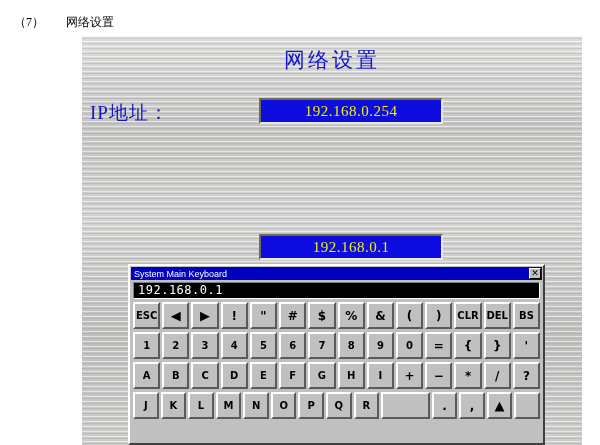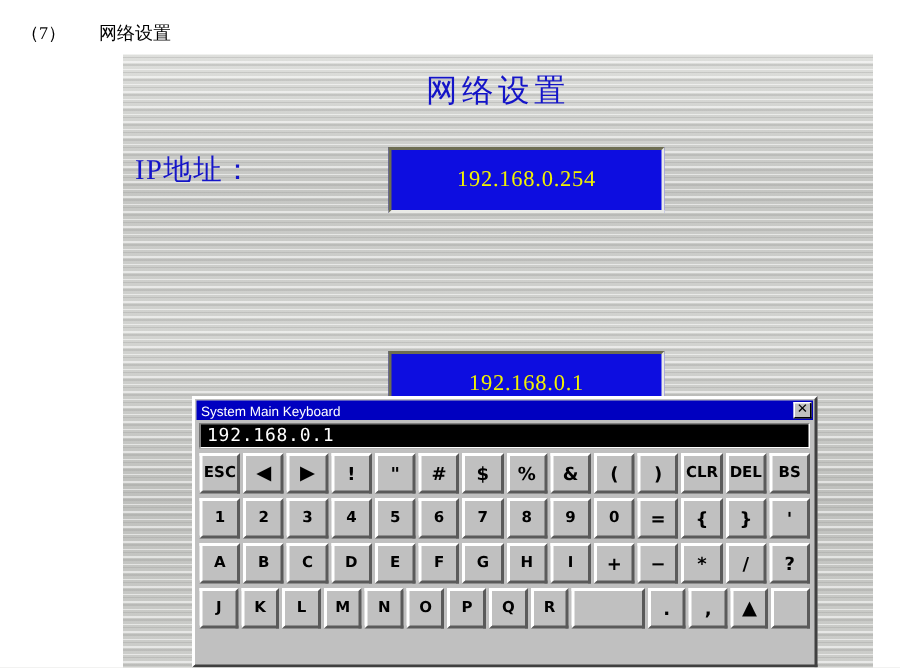--- a/index.html
+++ b/index.html
@@ -78,21 +78,21 @@
     color: #1414c8;
     letter-spacing: 1px;
     white-space: nowrap;
   }
 
   .field-box {
     position: absolute;
     left: 177px;
     top: 0px;
     width: 184px;
-    height: 44px;
+    height: 26px;
     background: #0d0de0;
     border: 2px solid;
     border-color: #6d6d52 #e9eae6 #e9eae6 #6d6d52;
     box-sizing: border-box;
     display: flex;
     align-items: center;
     justify-content: center;
   }
   .field-value {
     font-family: "Liberation Serif", serif;
@@ -170,21 +170,20 @@
     letter-spacing: 0.5px;
   }
 
   #kb-keys {
     padding: 0 3px;
   }
   .kb-row {
     display: flex;
     gap: 2px;
     margin-bottom: 3px;
-    justify-content: center;
   }
   .kb-key {
     flex: 1 1 0;
     height: 27px;
     background: #c0c0c0;
     border: 2px solid;
     border-color: #ffffff #5a5a5a #5a5a5a #ffffff;
     box-sizing: border-box;
     display: flex;
     align-items: center;

